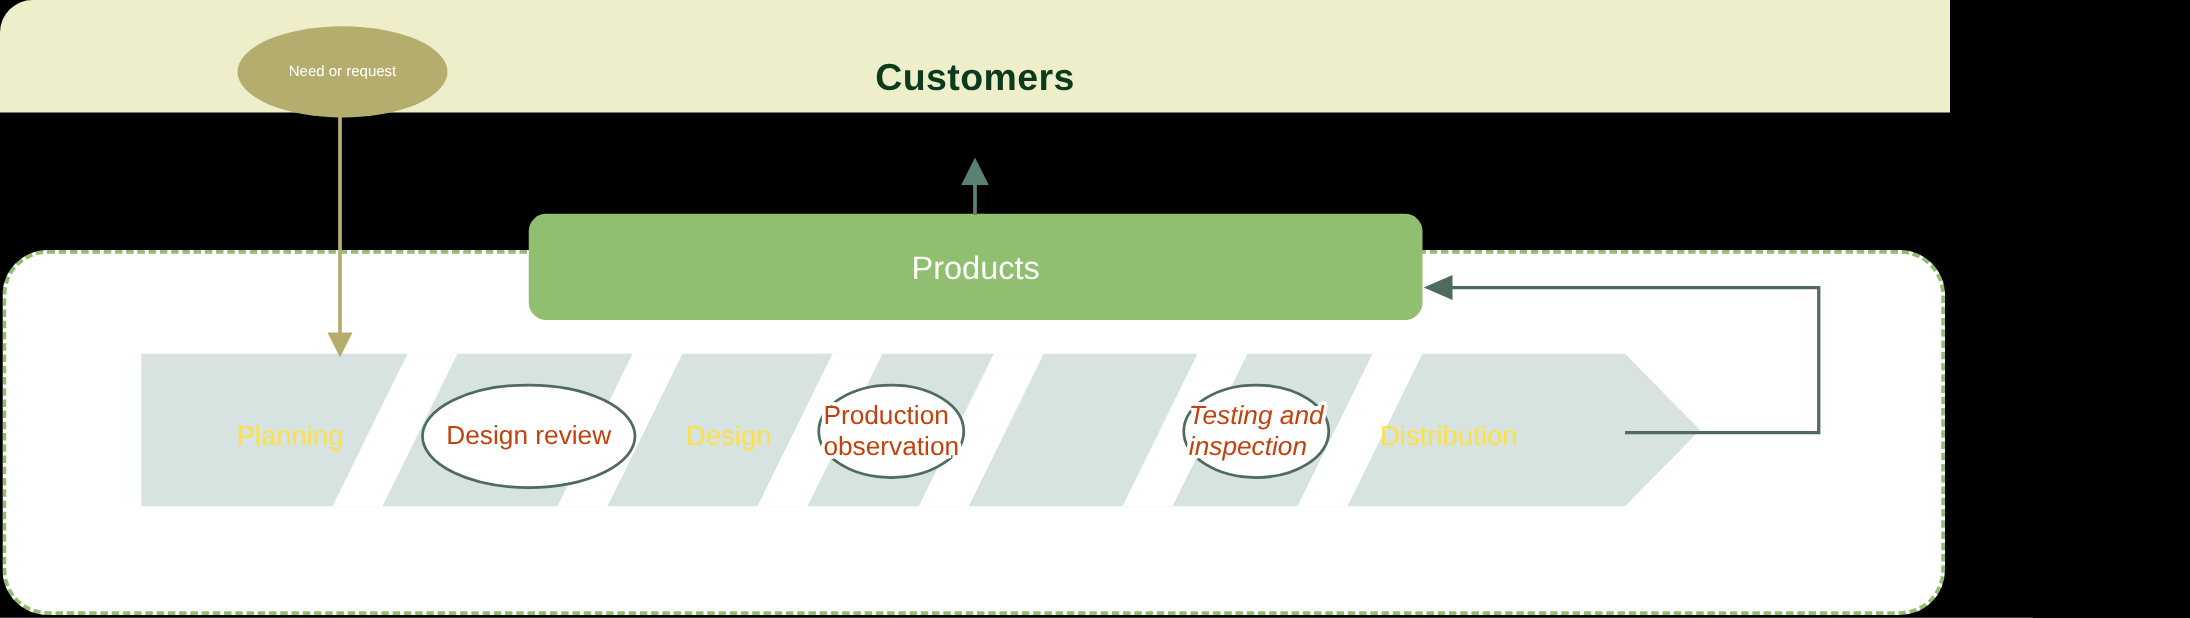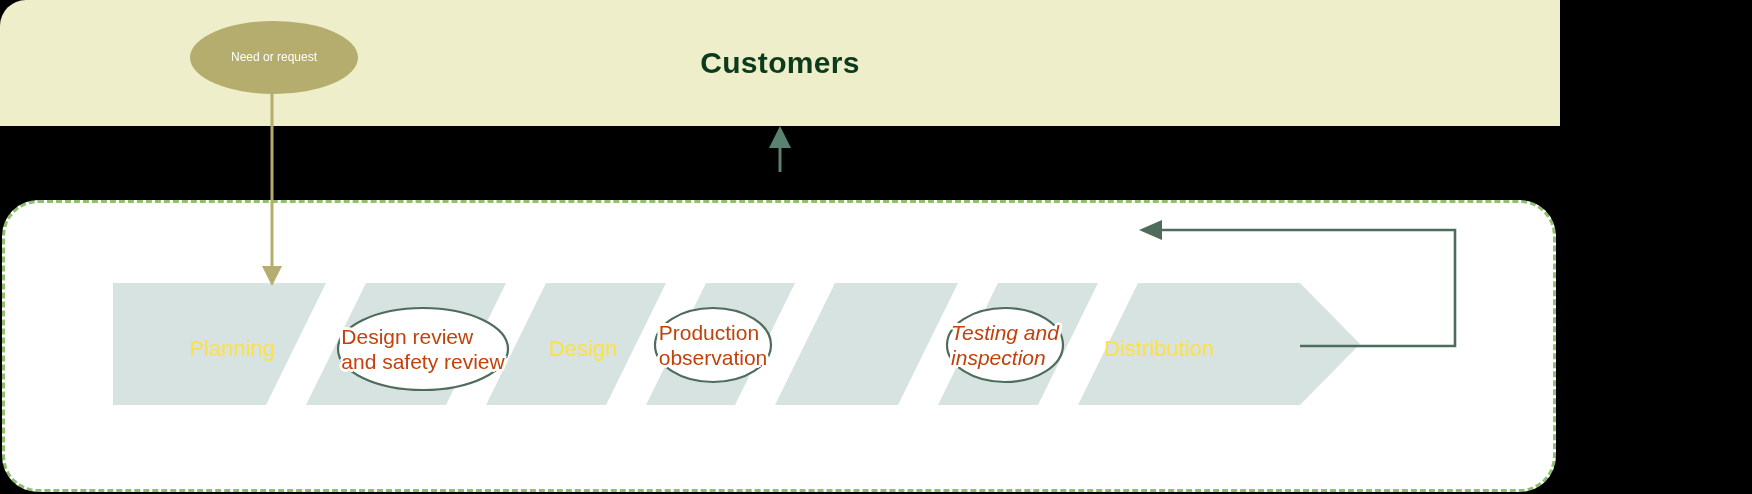--- a/index.html
+++ b/index.html
@@ -3,21 +3,21 @@
 <meta charset="utf-8">
 <style>
   html,body{margin:0;padding:0;background:#000;}
   body{width:1752px;height:494px;position:relative;overflow:hidden;
        font-family:"Liberation Sans", sans-serif;}
 
   .stage{position:absolute;left:0;top:0;width:1752px;height:494px;}
 
   
   #customers-panel{
-    position:absolute;left:0;top:0;width:1560px;height:126px;
+    position:absolute;left:0;top:0;width:1560px;height:90px;
     background:#eeeecb;border-radius:0 0 0 0;
     border-top-left-radius:26px;border-bottom-left-radius:0;
   }
   #customers-title{
     position:absolute;left:0;top:46px;width:1560px;text-align:center;
     color:#0c3a1d;font-size:30px;font-weight:700;letter-spacing:.3px;
     line-height:34px;
   }
 
   
@@ -74,20 +74,23 @@
   <div id="customers-panel">
     <div id="customers-title">Customers</div>
   </div>
 
   <div id="need-ellipse">
     <div id="need-ellipse-label">Need or request</div>
   </div>
 
   <div id="process-panel"></div>
 
+  <div id="products-bar">
+    <div id="products-label">Products</div>
+  </div>
 
   <svg id="overlay" width="1752" height="494" viewBox="0 0 1752 494">
 
     <g>
       <path d="M113,283 L1300,283 L1360,344 L1300,405 L113,405 Z" fill="#d6e3e0"></path>
 
       <path d="M326,283 L366,283 L306,405 L266,405 Z" fill="#ffffff"></path>
       <path d="M506,283 L546,283 L486,405 L446,405 Z" fill="#ffffff"></path>
       <path d="M666,283 L706,283 L646,405 L606,405 Z" fill="#ffffff"></path>
       <path d="M795,283 L835,283 L775,405 L735,405 Z" fill="#ffffff"></path>
@@ -114,21 +117,20 @@
       <path d="M1139,230 L1162,220 L1162,240 Z" fill="#4e6b5c"></path>
     </g>
   </svg>
 
   <div class="stage-label" style="left:232px;top:349px;">Planning</div>
   <div class="stage-label" style="left:583px;top:349px;">Design</div>
   <div class="stage-label" style="left:1159px;top:349px;">Distribution</div>
 
   <div class="gate-label" style="left:423px;top:349px;">
     <div>Design review</div>
-    <div>and safety review</div>
   </div>
 
   <div class="gate-label" style="left:713px;top:345px;">
     <div>Production</div>
     <div>observation</div>
   </div>
 
   <div class="gate-label" style="left:1005px;top:345px;font-style:italic;">
     <div>Testing and</div>
     <div>inspection</div>

